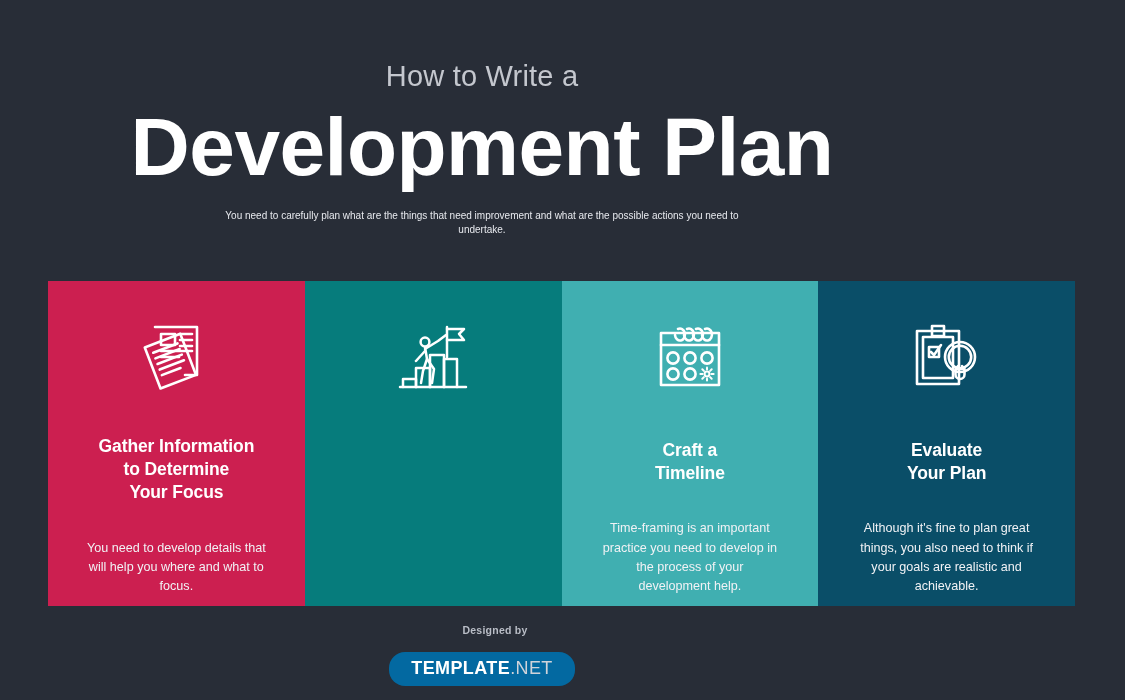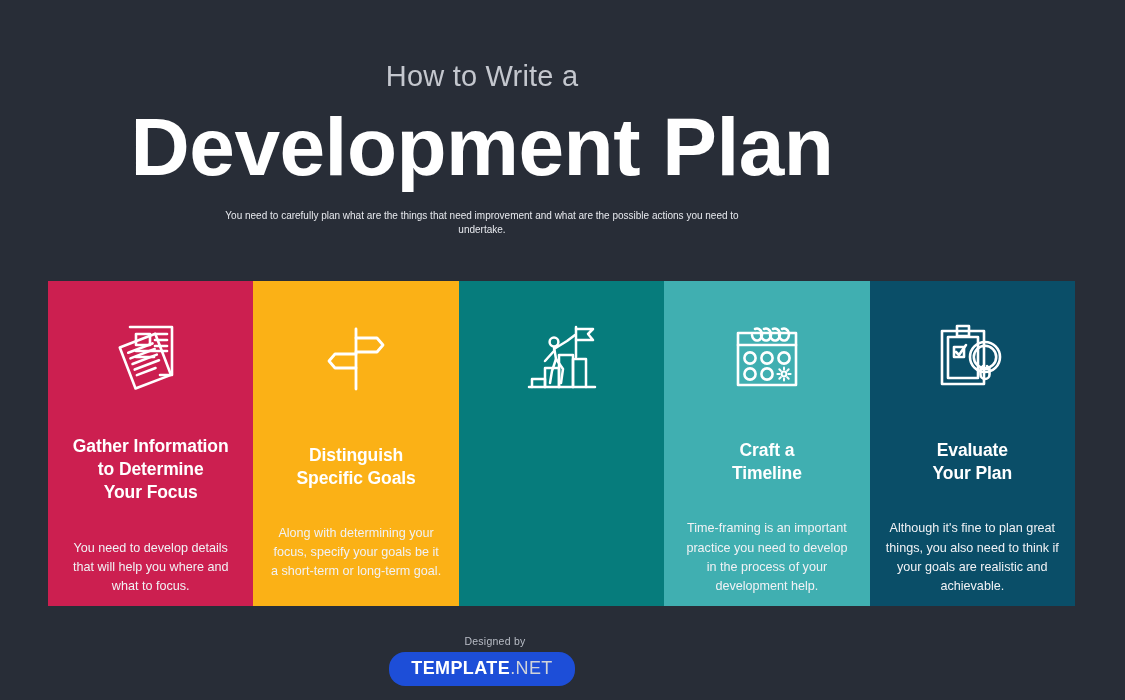--- a/index.html
+++ b/index.html
@@ -58,25 +58,25 @@
     font-size:12.6px; color:#f1f2f5; text-align:center;
     line-height:1.52; font-weight:400; max-width:180px;
   }
 
   
   .footer {
     position:absolute; left:0; right:0; bottom:14px;
     display:flex; flex-direction:column; align-items:center;
   }
   .designed-by {
-    font-size:10.5px; font-weight:400; color:#b9bdc6;
-    letter-spacing:.25px; margin-bottom:5px;padding-left:26px;
+    font-size:10.5px; font-weight:700; color:#b9bdc6;
+    letter-spacing:.25px; margin-bottom:16px;padding-left:26px;
   }
   .brand-pill {
-    background:#1d4ed8; border-radius:16px;
+    background:#0369a1; border-radius:16px;
     padding:6px 22px 7px;
     display:flex; align-items:flex-end;
   }
   .brand-strong { font-size:18px; font-weight:700; color:#ffffff; letter-spacing:.4px; }
   .brand-light  { font-size:18px; font-weight:400; color:#cfd3da; letter-spacing:.4px; }
 </style>
 </head>
 <body>
 
 <div class="poster">
@@ -106,31 +106,20 @@
               <path d="M18 40 H44"></path>
             <path d="M18 46 H44"></path>
               <path d="M18 52 H38"></path>
           </g>
         </svg>
       </div>
       <div class="col-title">Gather Information<br>to Determine<br>Your Focus</div>
       <div class="col-body">You need to develop details that will help you where and what to focus.</div>
     </div>
 
-    <div class="col" style="background: rgb(251, 177, 22);">
-      <div class="icon-wrap">
-        <svg width="74" height="74" viewBox="0 0 74 74" fill="none" stroke="#ffffff" stroke-width="2.8" stroke-linejoin="round" stroke-linecap="round">
-          <path d="M37 8 V68"></path>
-          <path d="M37 17 H58 L64 24 L58 31 H37"></path>
-          <path d="M37 33 H16 L10 40 L16 47 H37"></path>
-        </svg>
-      </div>
-      <div class="col-title">Distinguish<br>Specific Goals</div>
-      <div class="col-body">Along with determining your focus, specify your goals be it a short-term or long-term goal.</div>
-    </div>
 
     <div class="col" style="background: rgb(6, 124, 124);">
       <div class="icon-wrap">
         <svg width="78" height="78" viewBox="0 0 78 78" fill="none" stroke="#ffffff" stroke-width="2.5" stroke-linejoin="round" stroke-linecap="round">
           <path d="M6 68 H72"></path>
           <path d="M9 68 V60 H22 V68"></path>
           <path d="M22 68 V49 H36 V68"></path>
           <path d="M36 68 V36 H50 V68"></path>
           <path d="M50 68 V40 H63 V68"></path>
           <path d="M53 38 V8"></path>

